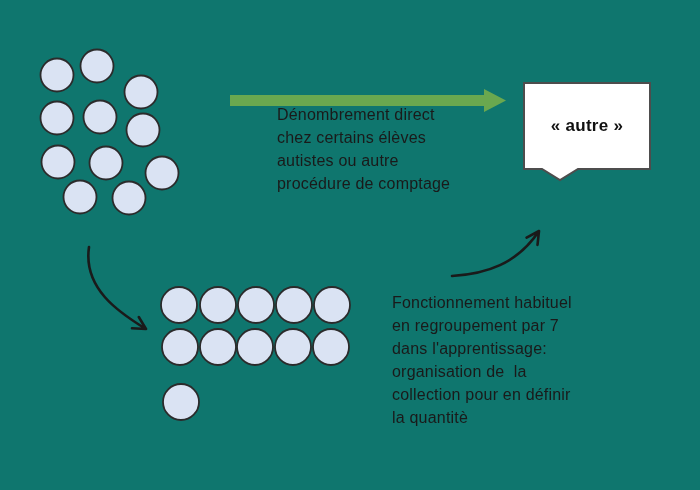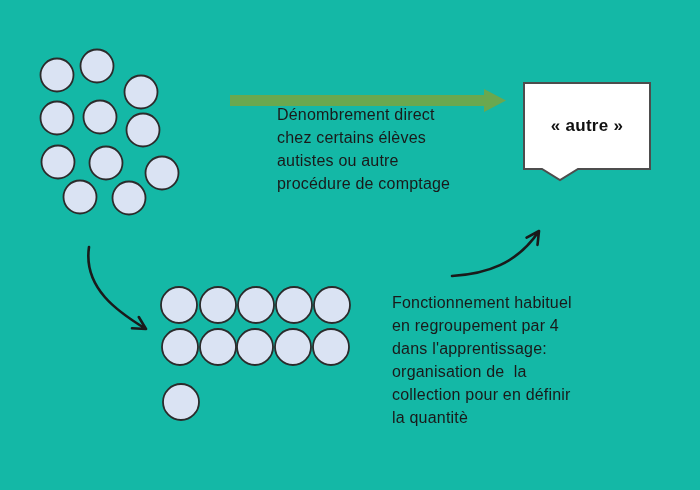--- a/index.html
+++ b/index.html
@@ -4,21 +4,21 @@
 <style>
   html, body {
     margin: 0;
     padding: 0;
     background: #ffffff;
   }
   .canvas {
     position: relative;
     width: 700px;
     height: 490px;
-    background: #14b8a6;
+    background: #0f766e;
     overflow: hidden;
     font-family: "Liberation Sans", sans-serif;
   }
   .shape-layer {
     position: absolute;
     left: 0;
     top: 0;
   }
   .diagram-label {
     position: absolute;
@@ -96,21 +96,21 @@
 
     <path d="M 524,83 L 650,83 L 650,169 L 578,169 L 560,180 L 542,169 L 524,169 Z" fill="#ffffff" stroke-width="2" stroke-linejoin="miter" stroke="#4d4d4d"></path>
   </svg>
 
   <div class="diagram-label label-direct">Dénombrement direct
 chez certains élèves
 autistes ou autre
 procédure de comptage</div>
 
   <div class="diagram-label label-grouping">Fonctionnement habituel
-en regroupement par 4
+en regroupement par 7
 dans l'apprentissage:
 organisation de  la
 collection pour en définir
 la quantitè</div>
 
   <div class="bubble-text">« autre »</div>
 
 </div>
 
 </body></html>

